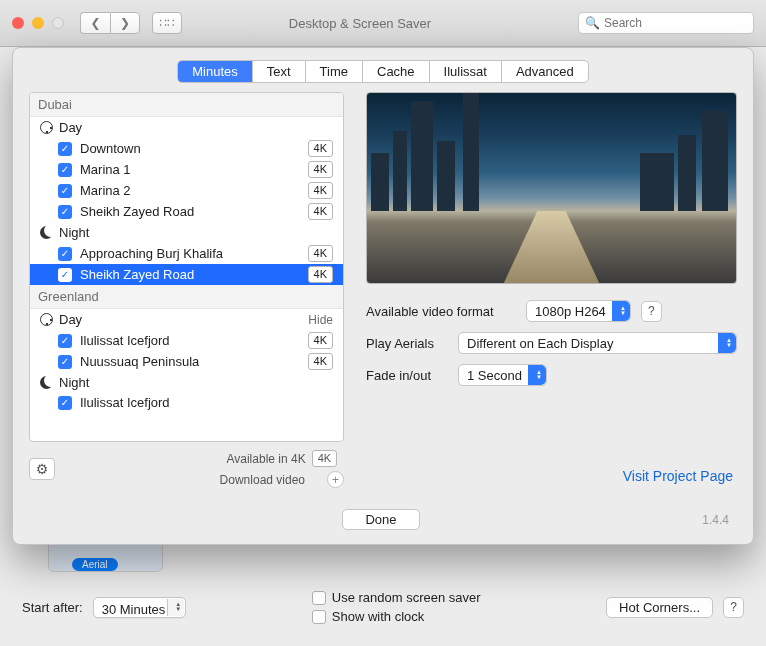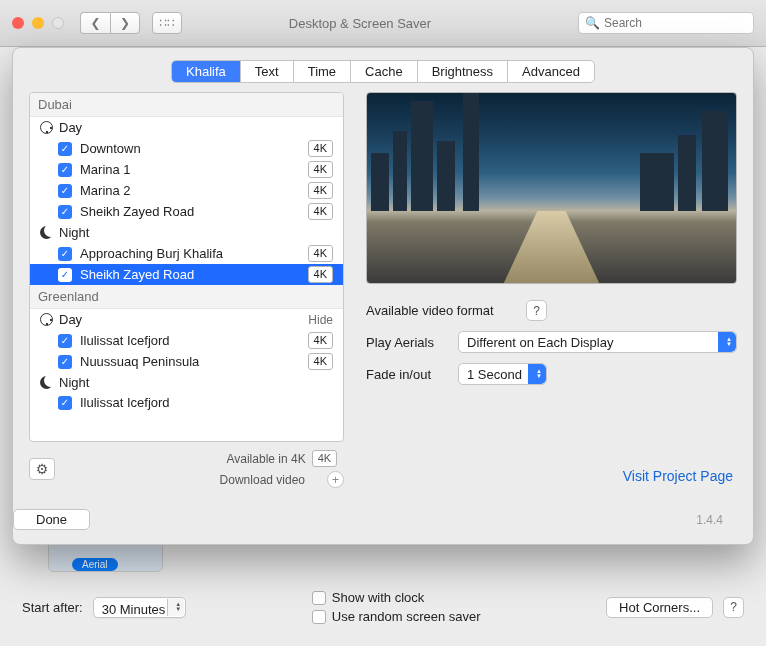--- a/index.html
+++ b/index.html
@@ -83,21 +83,21 @@
   .b4{left:70px;width:18px;height:70px;} .b5{right:8px;width:26px;height:100px;} .b6{right:40px;width:18px;height:76px;}
   .b7{right:62px;width:34px;height:58px;} .b8{left:96px;width:16px;height:122px;}
 
   .opt-row{ display:flex; align-items:center; gap:10px; margin-bottom:10px; font-size:13px;}
   .opt-row .lbl{ width:150px;}
   .blue-pop{ display:inline-flex; align-items:center; background:#fff; border:1px solid #c6c6c6; border-radius:5px; height:22px; padding:0 24px 0 8px; position:relative; font-size:13px;}
   .blue-pop::after{content:"";position:absolute;right:0;top:0;bottom:0;width:18px;background:#2f7bff;border-radius:0 5px 5px 0;}
   .blue-pop .arrows{ position:absolute; right:4px; top:0; bottom:0; display:flex; flex-direction:column; justify-content:center; font-size:6px; line-height:5px; color:#fff; z-index:2;}
 
   .visit-link{ position:absolute; right:20px; bottom:60px; color:#1667d9; font-size:14px;}
-  .sheet-footer{ position:absolute; left:0; right:10px; bottom:14px; display:flex; align-items:center; }
+  .sheet-footer{ position:absolute; left:0; right:4px; bottom:14px; display:flex; align-items:center; justify-content:center;}
   .sheet-footer .ver{ position:absolute; right:20px; color:#9a9a9a; font-size:12px;}
 </style>
 </head>
 <body>
 
 <div class="win-header">
   <div class="traffic">
     <div class="dot red"></div>
     <div class="dot yellow"></div>
     <div class="dot green"></div>
@@ -123,42 +123,42 @@
     <div class="row-controls">
       <span class="lbl">Start after:</span>
       <span class="aqua-pop">
         <span>30 Minutes</span>
         <span class="arrows">▲<br>▼</span>
       </span>
       <div style="flex:1"></div>
       <div style="display:flex;flex-direction:column;gap:4px;">
         <label class="checkbox-row">
           <span class="cb"></span>
-          <span>Show with clock</span>
+          <span>Use random screen saver</span>
         </label>
         <label class="checkbox-row">
           <span class="cb"></span>
-          <span>Use random screen saver</span>
+          <span>Show with clock</span>
         </label>
       </div>
       <div style="flex:1"></div>
       <span class="aqua-btn">Hot Corners...</span>
       <span class="qbtn">?</span>
     </div>
   </div>
 </div>
 
 <div class="sheet">
   <div class="tabs">
     <div class="tab-seg" id="tab-seg">
-        <div class="tab active">Khalifa</div>
+        <div class="tab active">Minutes</div>
         <div class="tab">Text</div>
         <div class="tab">Time</div>
         <div class="tab">Cache</div>
-        <div class="tab">Brightness</div>
+        <div class="tab">Ilulissat</div>
         <div class="tab">Advanced</div>
       </div>
   </div>
 
   <div class="sheet-body">
     <div class="tree-panel">
       <div class="tree" id="tree">
           <div class="region-hdr">Dubai</div>
           <div class="group-hdr">
             <span class="sun"></span>
@@ -249,20 +249,24 @@
           <div class="bld b2"></div>
           <div class="bld b3"></div>
           <div class="bld b4"></div>
         <div class="bld b8"></div>
           <div class="bld b5"></div>
           <div class="bld b6"></div>
           <div class="bld b7"></div>
       </div>
       <div class="opt-row">
         <span class="lbl">Available video format</span>
+        <span class="blue-pop">
+          <span>1080p H264</span>
+          <span class="arrows">▲<br>▼</span>
+        </span>
         <span class="qbtn">?</span>
       </div>
       <div class="opt-row">
         <span class="lbl" style="width:82px">Play Aerials</span>
         <span class="blue-pop" style="flex:1">
           <span>Different on Each Display</span>
           <span class="arrows">▲<br>▼</span>
         </span>
       </div>
       <div class="opt-row">

